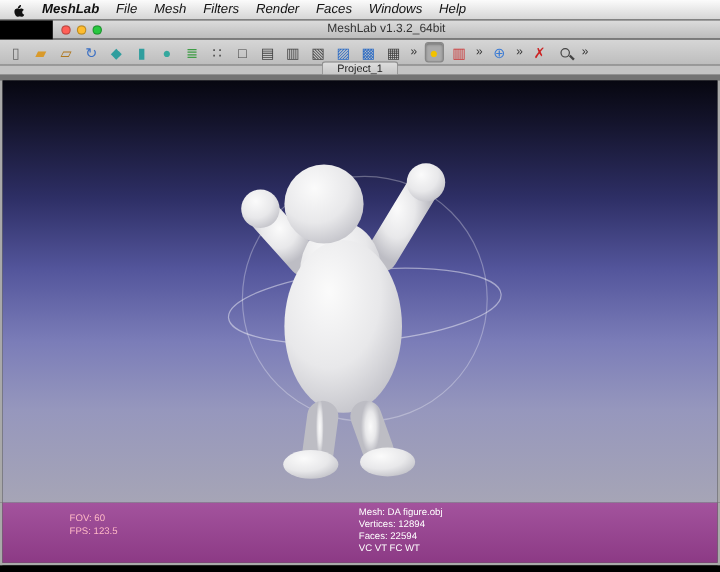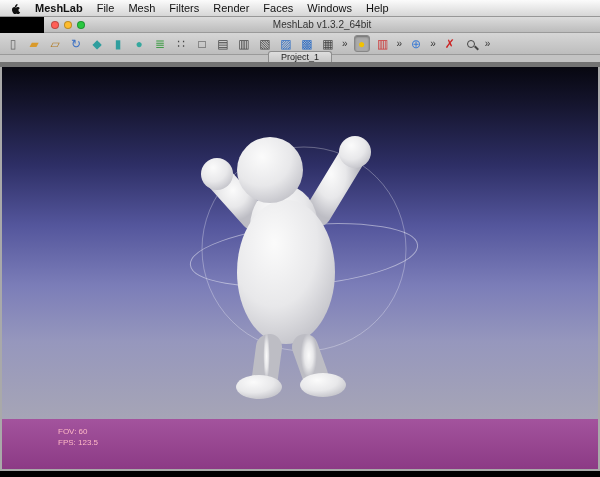--- a/index.html
+++ b/index.html
@@ -2,21 +2,21 @@
 <html><head>
 <meta charset="utf-8">
 <style>
   * { margin:0; padding:0; box-sizing:border-box; }
   html,body { width:600px; height:477px; overflow:hidden; }
   body { font-family:"Liberation Sans", sans-serif; background:#000; }
 
   
   .menubar { height:17px; background:linear-gradient(#fbfbfb,#d6d6d6);
     border-bottom:1px solid #979797; display:flex; align-items:center;
-    padding:0 10px; gap:14px; font-size:11px; color:#111; }
+    padding:0 10px; gap:14px; font-size:11px; color:#111;font-style:italic; }
   .menubar .app { font-weight:bold; }
   .apple { display:flex; align-items:center; }
 
   
   .titlebar { height:16px; background:linear-gradient(#dcdcdc,#bcbcbc);
     border-bottom:1px solid #9a9a9a; position:relative; display:flex;
     align-items:center; justify-content:center; font-size:10px; color:#333;margin-left:44px; }
   .lights { position:absolute; left:7px; top:4px; display:flex; gap:5px; }
   .light { width:8px; height:8px; border-radius:50%; border:1px solid rgba(0,0,0,.25); }
   .light.red { background:#ff5f57; } .light.yellow { background:#febc2e; }
@@ -148,13 +148,19 @@
       <ellipse cx="321" cy="318" rx="23" ry="12" fill="url(#mg)"></ellipse>
     </g>
   </svg>
 </div>
 
 <div class="statusbar">
   <div class="fovblock">
     <div>FOV: 60</div>
     <div>FPS:  123.5</div>
   </div>
+  <div class="meshblock">
+    <div>Mesh: DA figure.obj</div>
+    <div>Vertices: 12894</div>
+    <div>Faces: 22594</div>
+    <div>VC VT FC WT</div>
+  </div>
 </div>
 
 </body></html>

